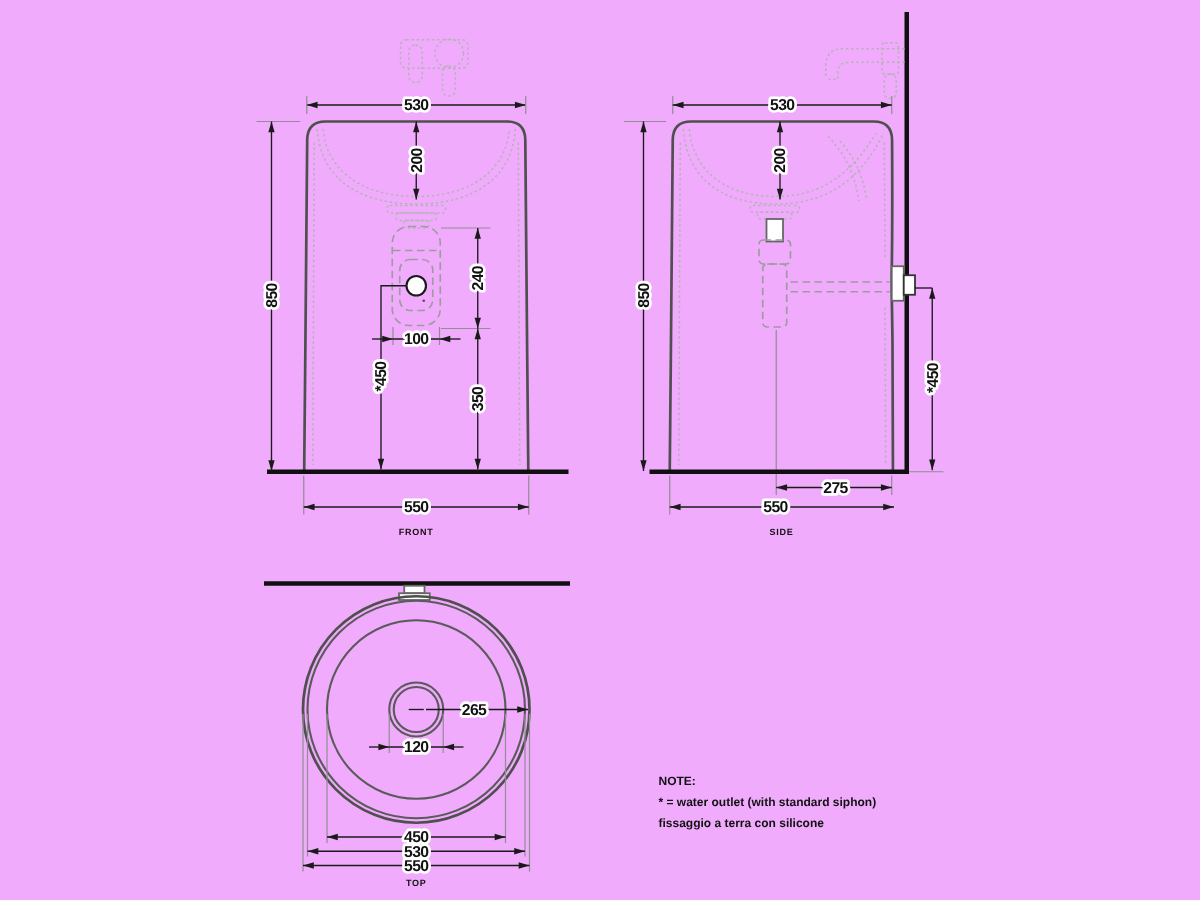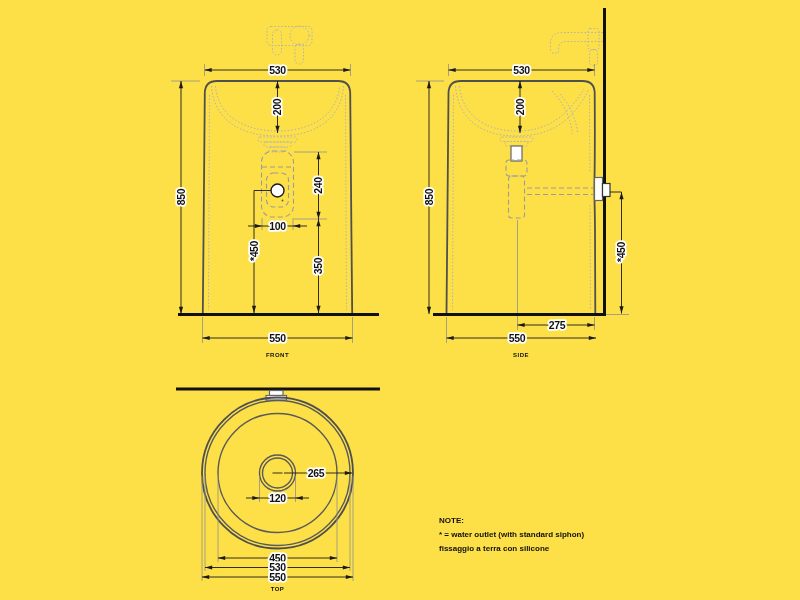--- a/index.html
+++ b/index.html
@@ -1,16 +1,16 @@
 <!DOCTYPE html>
 <html><head>
 <meta charset="utf-8">
 <style>
   html,body{margin:0;padding:0;background:#fff;}
-  .sheet{position:relative;width:800px;height:600px;background:#fde047;overflow:hidden;}
+  .sheet{position:relative;width:800px;height:600px;background:#f0abfc;overflow:hidden;}
   svg{display:block;}
   .dim{stroke:#1a1a1a;stroke-width:0.9;fill:none;}
   .ext{stroke:#8f8f8f;stroke-width:0.8;fill:none;}
   .outline{stroke:#4f4f4f;stroke-width:1.8;fill:none;stroke-linejoin:round;stroke-linecap:round;}
   .outline2{stroke:#5a5a5a;stroke-width:1.4;fill:none;}
   .dotted{stroke:#b4b4b4;stroke-width:1;fill:none;stroke-dasharray:1.6 1.8;}
   .dashed{stroke:#9c9c9c;stroke-width:1.1;fill:none;stroke-dasharray:5 3;}
   .thick{stroke:#101010;stroke-width:3;fill:none;}
   .soliddet{stroke:#666;stroke-width:1.2;fill:#fff;}
   .dim-text{font-family:"Liberation Sans",sans-serif;font-weight:bold;font-size:10.5px;

